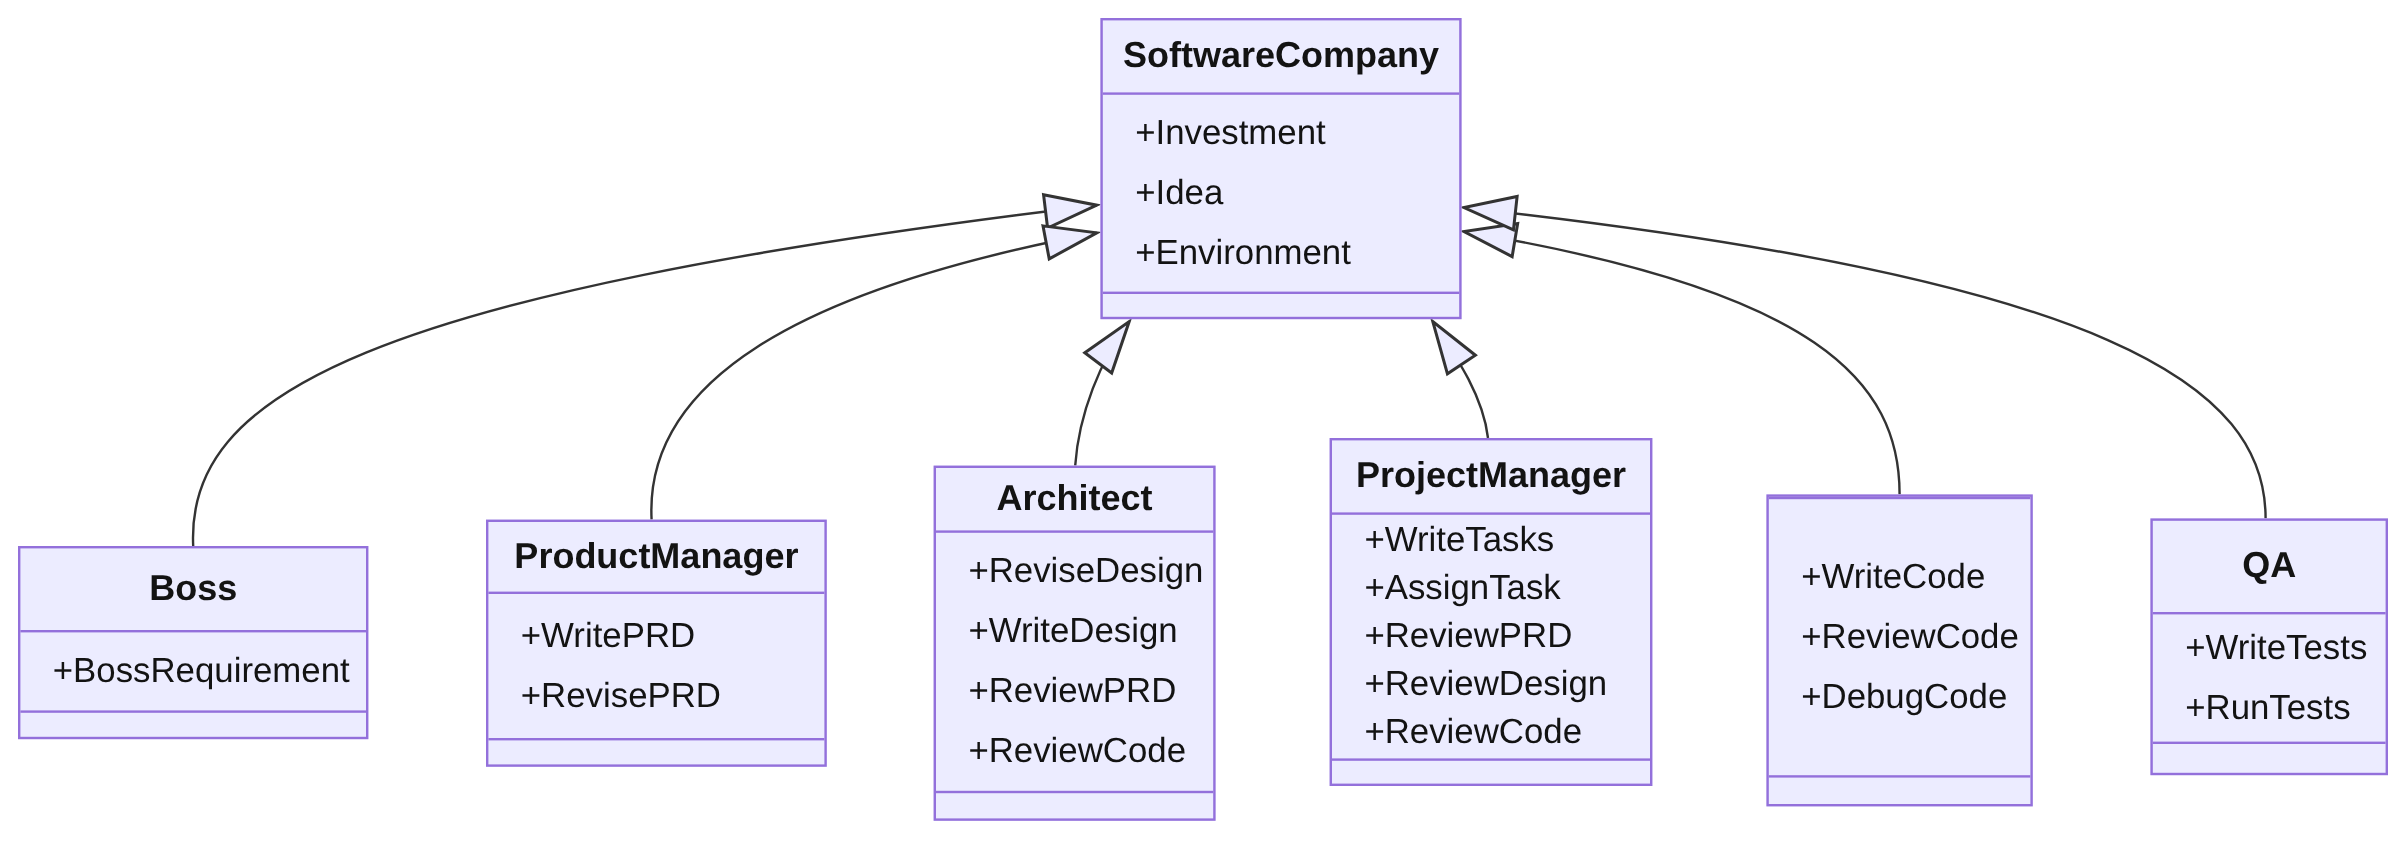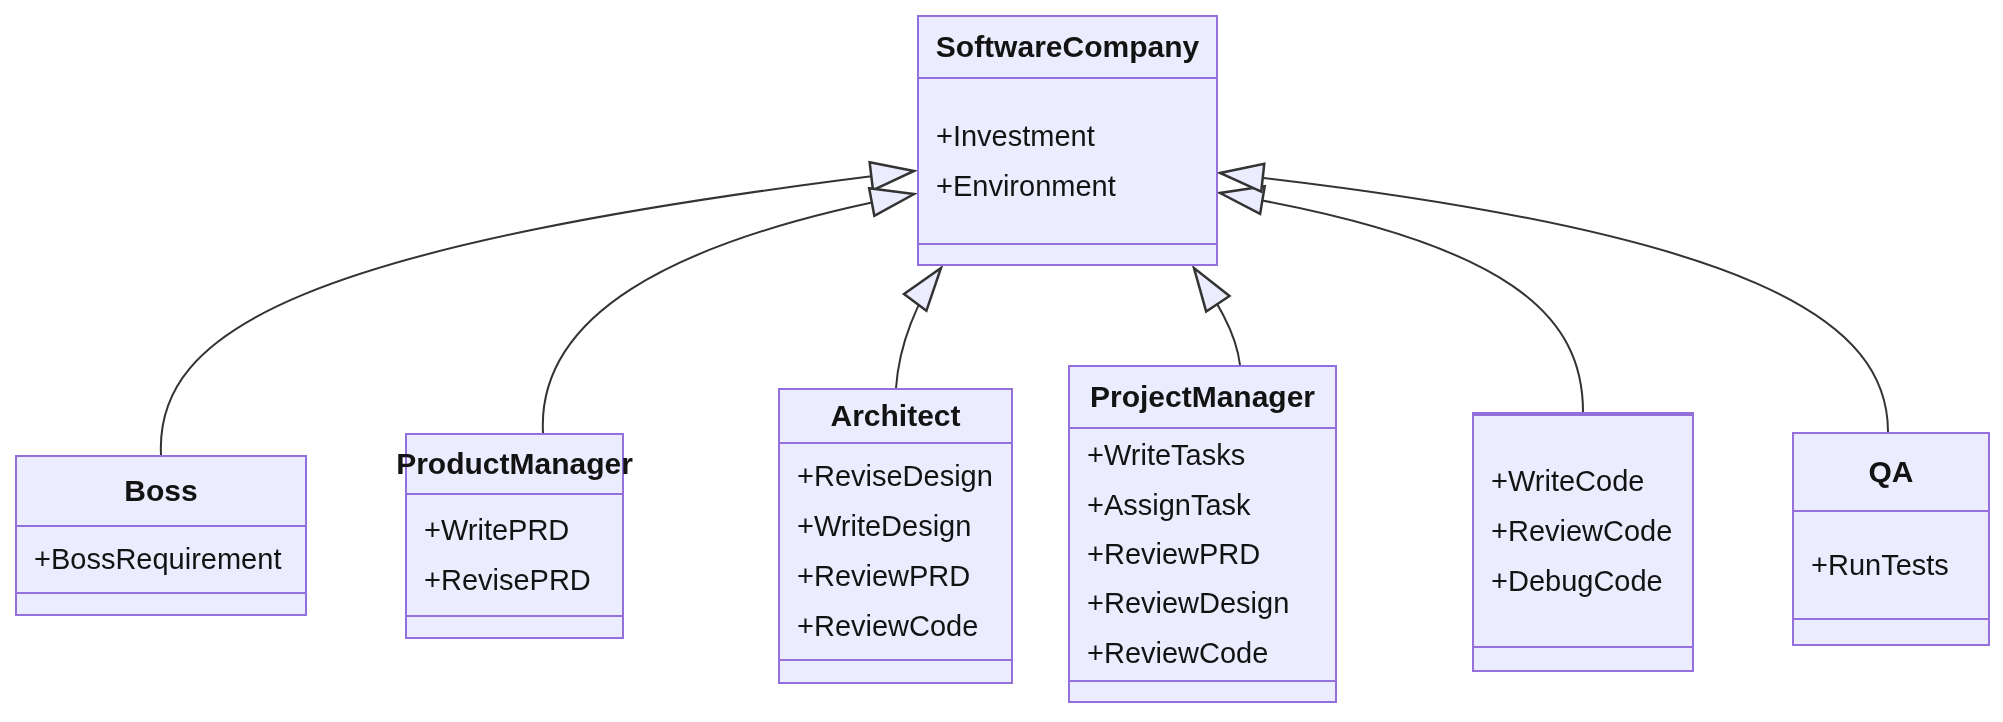--- a/index.html
+++ b/index.html
@@ -57,21 +57,21 @@
     display: flex;
     flex-direction: column;
     justify-content: center;
     padding: 2px 0;
     overflow: hidden;
   }
   .member {
     height: 50px;
     display: flex;
     align-items: center;
-    padding-left: 17px;
+    padding-left: 27px;
     font-size: 29px;
     white-space: nowrap;
   }
   .node-methods {
     flex: 0 0 auto;
     border-top: 2px solid var(--node-border);
   }
 </style>
 </head>
 <body>
@@ -89,54 +89,55 @@
     <path class="edge" d="M 896,388 C 899,345 917,300 941,268" marker-end="url(#inheritTri)"></path>
     <path class="edge" d="M 1240,365 C 1236,330 1214,298 1194,268" marker-end="url(#inheritTri)"></path>
     <path class="edge" d="M 1583,412 C 1583,318 1515,242 1220,193" marker-end="url(#inheritTri)"></path>
     <path class="edge" d="M 1888,432 C 1888,322 1760,232 1220,173" marker-end="url(#inheritTri)"></path>
   </svg>
 
   <div class="node" style="left:917px; top:15px; width:301px; height:251px">
     <div class="node-title" style="height:60px">SoftwareCompany</div>
     <div class="node-attrs">
       <div class="member">+Investment</div>
+      <div class="member">+Idea</div>
       <div class="member">+Environment</div>
     </div>
     <div class="node-methods" style="height:21px"></div>
   </div>
 
   <div class="node" style="left:15px; top:455px; width:292px; height:161px">
     <div class="node-title" style="height:68px">Boss</div>
     <div class="node-attrs">
       <div class="member">+BossRequirement</div>
     </div>
     <div class="node-methods" style="height:22px"></div>
   </div>
 
-  <div class="node" style="left:405px; top:433px; width:219px; height:206px">
+  <div class="node" style="left:405px; top:433px; width:284px; height:206px">
     <div class="node-title" style="height:58px">ProductManager</div>
     <div class="node-attrs">
       <div class="member">+WritePRD</div>
       <div class="member">+RevisePRD</div>
     </div>
     <div class="node-methods" style="height:22px"></div>
   </div>
 
   <div class="node" style="left:778px; top:388px; width:235px; height:296px">
     <div class="node-title" style="height:52px">Architect</div>
     <div class="node-attrs">
       <div class="member">+ReviseDesign</div>
       <div class="member">+WriteDesign</div>
       <div class="member">+ReviewPRD</div>
       <div class="member">+ReviewCode</div>
     </div>
     <div class="node-methods" style="height:23px"></div>
   </div>
 
-  <div class="node" style="left:1068px; top:365px; width:269px; height:338px">
+  <div class="node" style="left:1108px; top:365px; width:269px; height:290px">
     <div class="node-title" style="height:60px">ProjectManager</div>
     <div class="node-attrs">
       <div class="member">+WriteTasks</div>
       <div class="member">+AssignTask</div>
       <div class="member">+ReviewPRD</div>
       <div class="member">+ReviewDesign</div>
       <div class="member">+ReviewCode</div>
     </div>
     <div class="node-methods" style="height:21px"></div>
   </div>
@@ -146,18 +147,19 @@
       <div class="member">+WriteCode</div>
       <div class="member">+ReviewCode</div>
       <div class="member">+DebugCode</div>
     </div>
     <div class="node-methods" style="height:24px"></div>
   </div>
 
   <div class="node" style="left:1792px; top:432px; width:198px; height:214px">
     <div class="node-title" style="height:76px">QA</div>
     <div class="node-attrs">
+      <div class="member">+WriteTests</div>
       <div class="member">+RunTests</div>
     </div>
     <div class="node-methods" style="height:26px"></div>
   </div>
 
 </div>
 
 </body></html>

